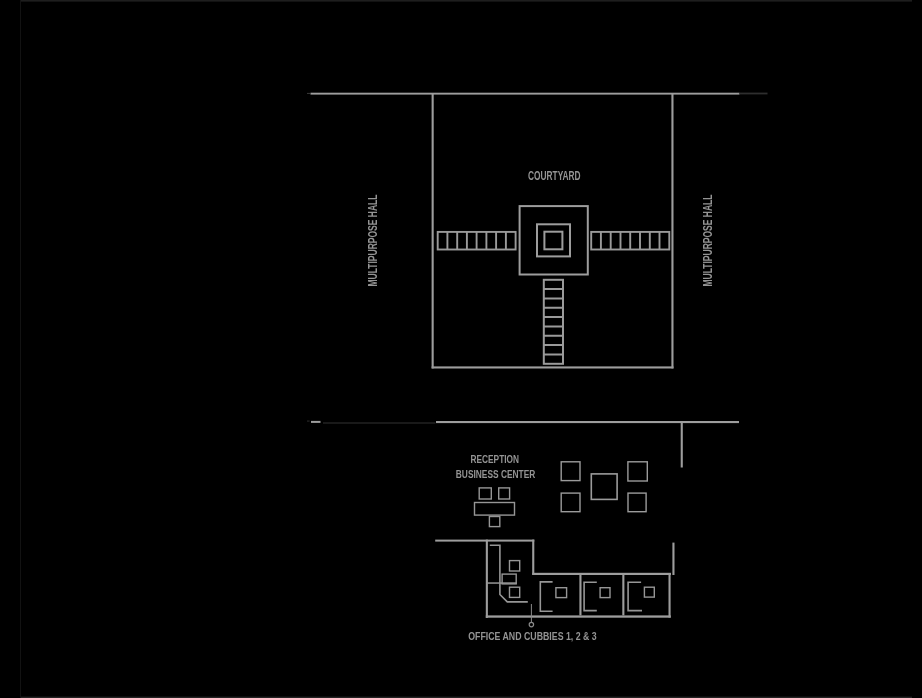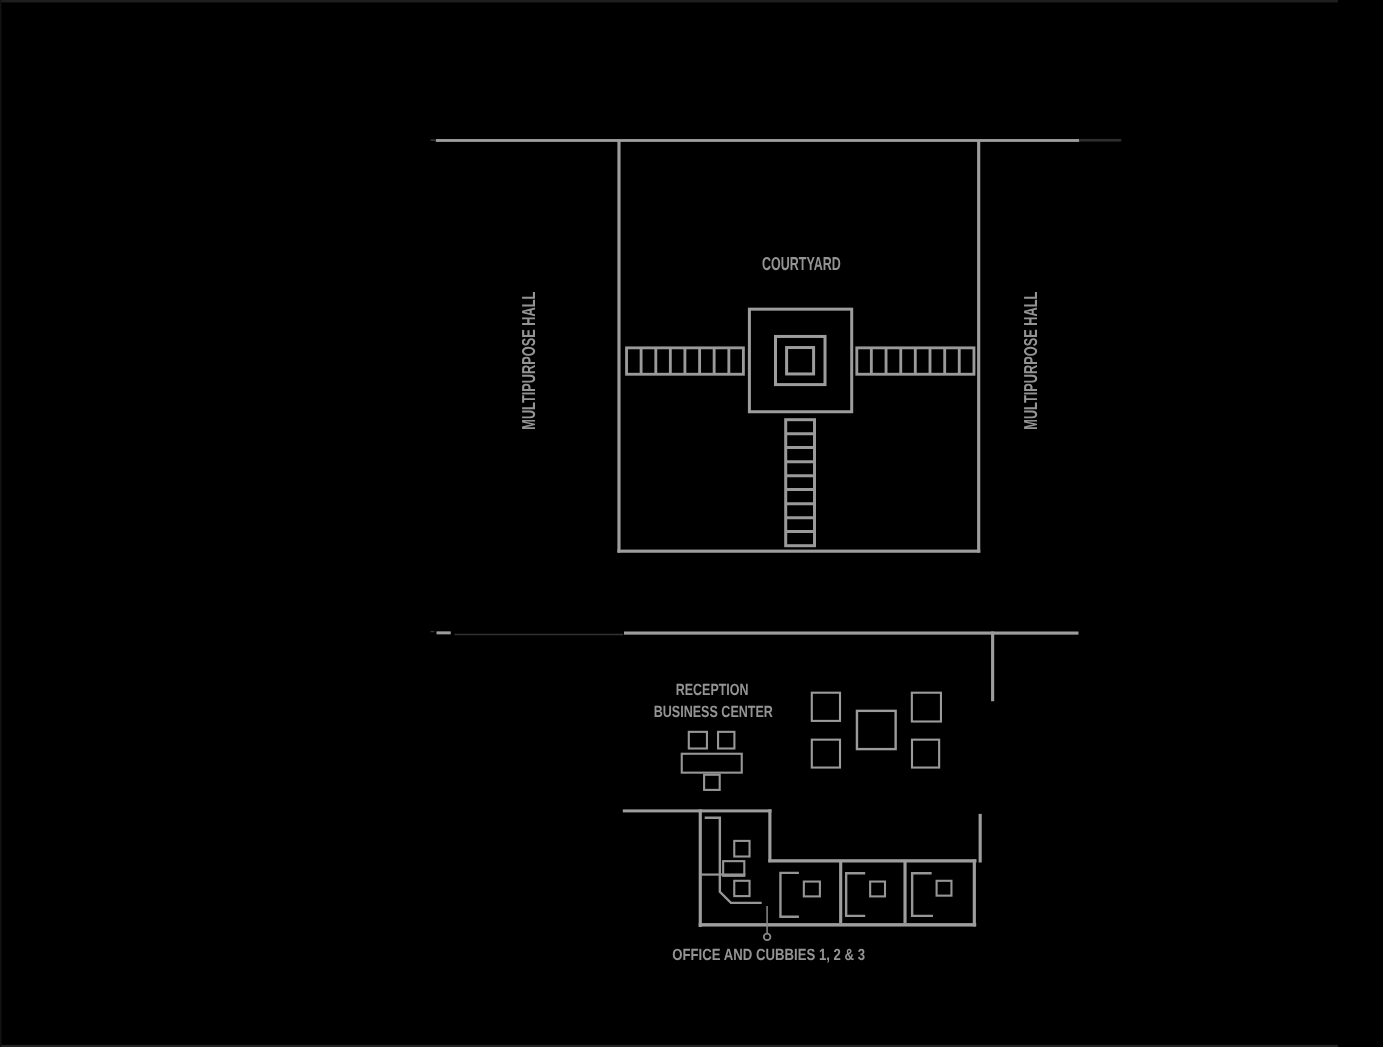--- a/index.html
+++ b/index.html
@@ -1,16 +1,16 @@
 <!DOCTYPE html>
 <html><head>
 <meta charset="utf-8">
 <style>
   html,body{margin:0;padding:0;background:#000;}
-  .page{position:relative;width:892px;height:698px;background:#000;overflow:hidden;}
+  .page{position:relative;width:892px;height:698px;background:#000;overflow:hidden;margin-left:20px;}
   svg{position:absolute;left:0;top:0;}
   text{font-family:"Liberation Sans", sans-serif;font-weight:bold;fill:#949494;}
 </style>
 </head>
 <body>
 <div class="page">
 <svg width="922" height="698" viewBox="0 0 922 698">
 
   <rect x="0" y="0" width="922" height="698" fill="#000000"></rect>
 

